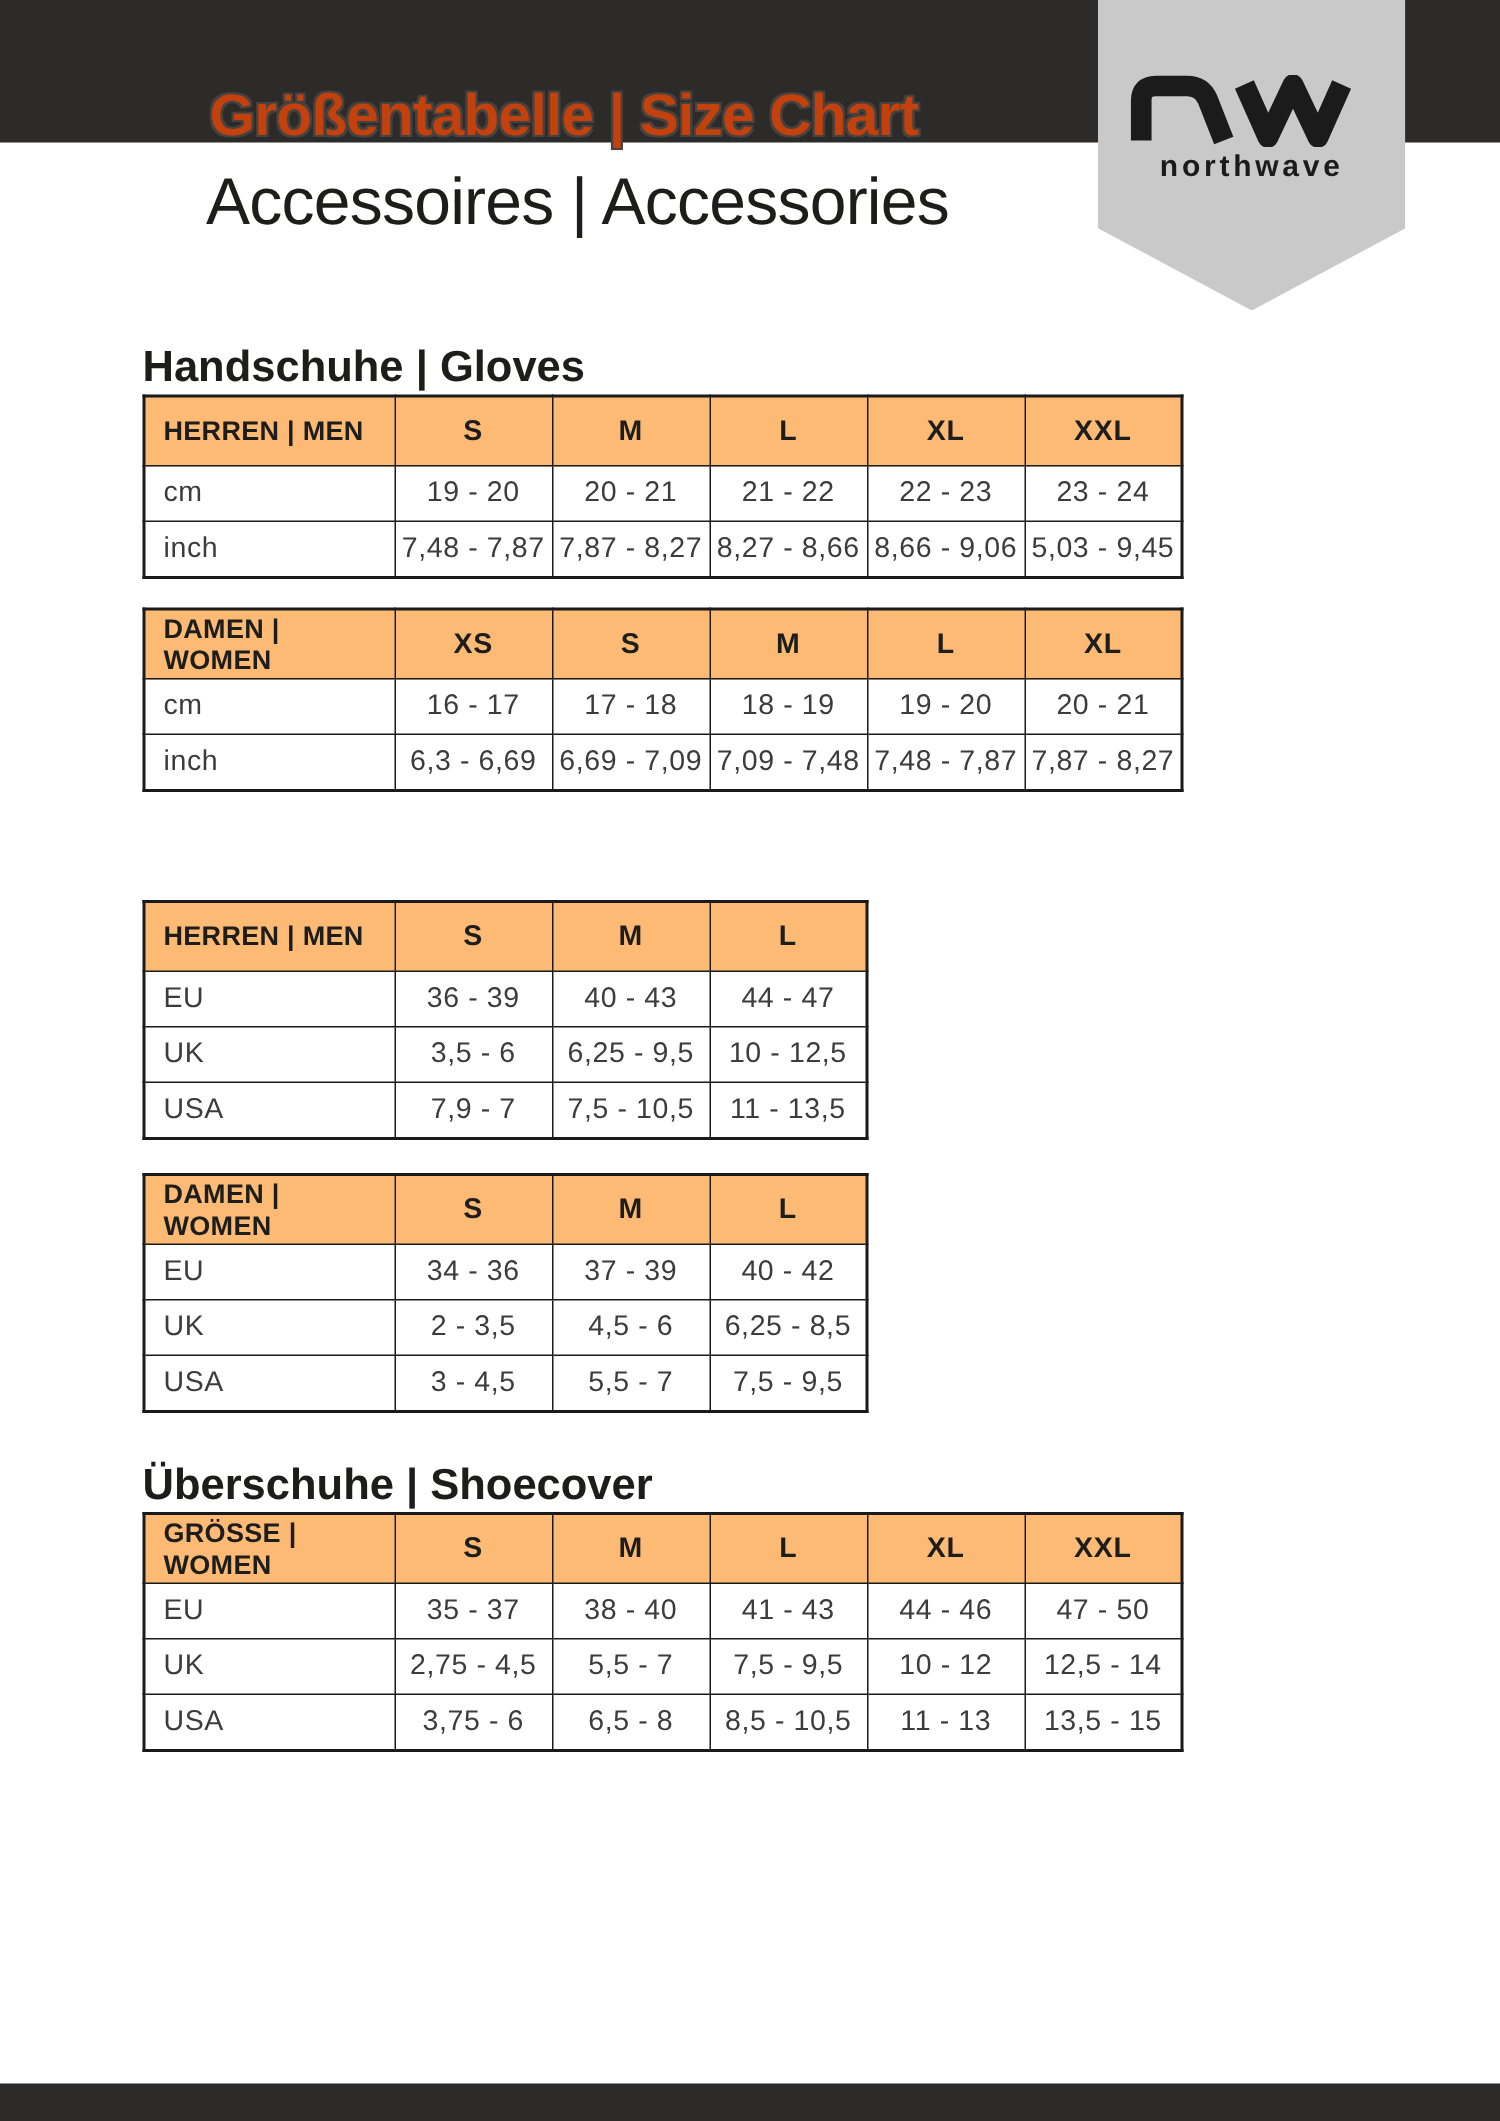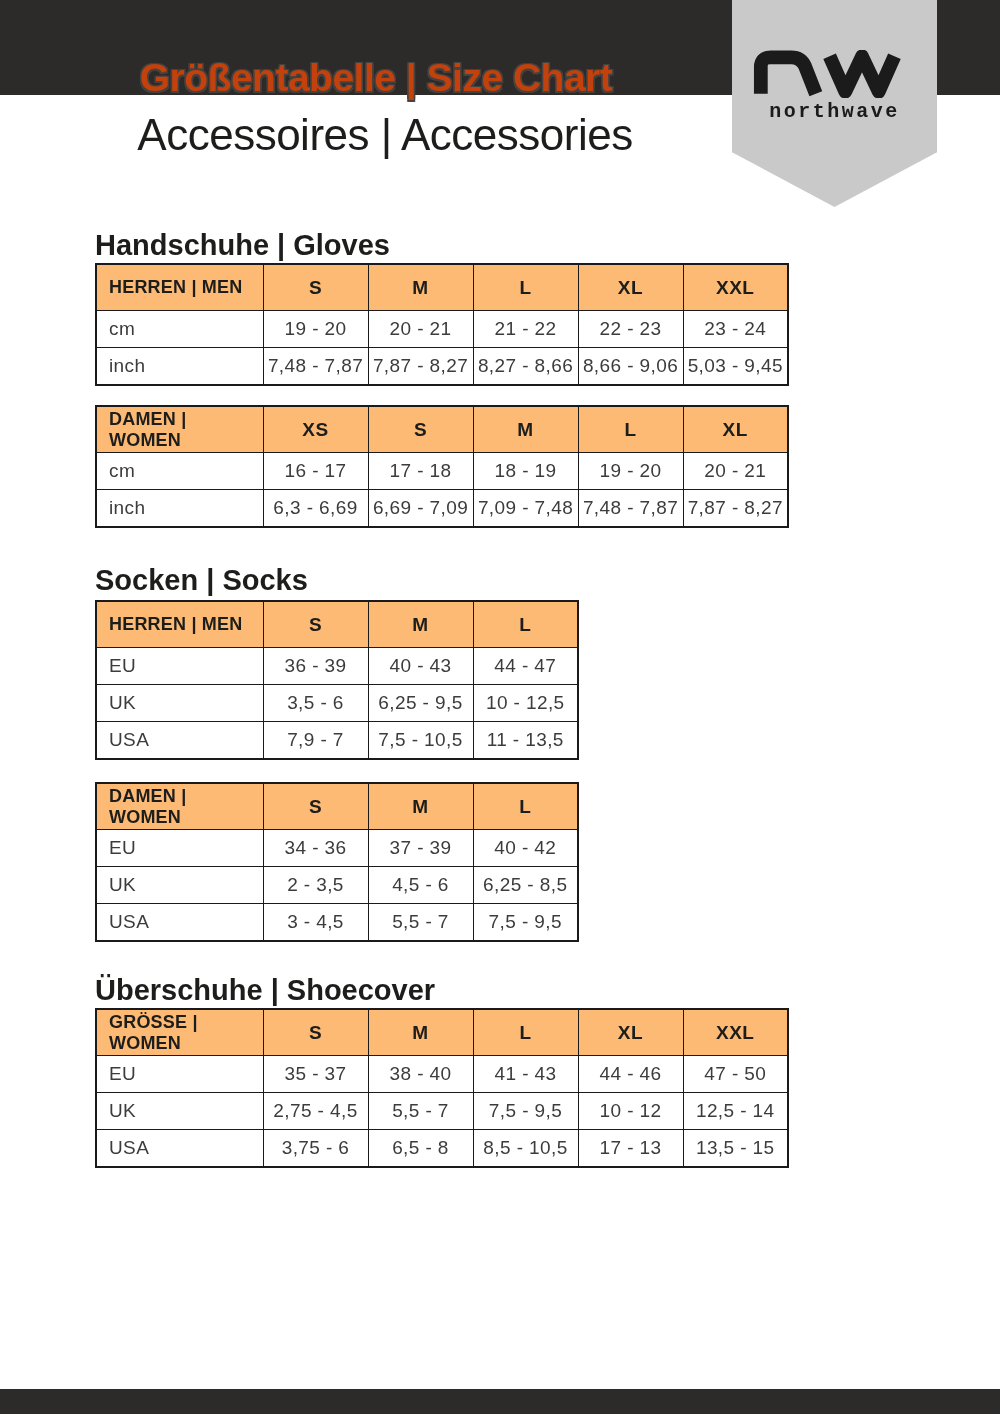--- a/index.html
+++ b/index.html
@@ -12,21 +12,21 @@
         font-size:39px;font-weight:bold;letter-spacing:-0.5px;line-height:39px;color:#c2410c;
         text-shadow:-1.5px -1.5px 0 #45423f, 1.5px -1.5px 0 #45423f,
                     -1.5px 1.5px 0 #45423f, 1.5px 1.5px 0 #45423f, 0 0 2px #45423f;
         white-space:nowrap;z-index:3;margin:0;}
   .page-subtitle{position:absolute;left:0;top:113px;width:770px;text-align:center;
         font-size:44px;font-weight:normal;letter-spacing:-0.5px;line-height:44px;color:#1d1d1b;
         white-space:nowrap;margin:0;}
 
   
   .pennant{position:absolute;left:732px;top:0;width:205px;height:207px;background:#c9c9c9;
-        clip-path:polygon(0 0,100% 0,100% 73.5%,50% 100%,0 73.5%);z-index:2;font-family:Liberation Mono, monospace;}
+        clip-path:polygon(0 0,100% 0,100% 73.5%,50% 100%,0 73.5%);z-index:2;}
   .pennant svg{position:absolute;left:19px;top:50px;}
   .wordmark{position:absolute;left:0;top:100px;width:100%;text-align:center;
         font-size:20px;font-weight:bold;letter-spacing:2.5px;color:#1b1b1b;white-space:nowrap;}
 
   
   .sec-heading{position:absolute;left:95px;margin:0;font-size:29px;font-weight:bold;
         line-height:29px;color:#1d1d1b;white-space:nowrap;}
   #h-gloves{top:231px;}
   #h-socks{top:566px;}
   #h-shoecover{top:976px;}
@@ -139,21 +139,20 @@
           <td class="rowlabel">inch</td>
           <td class="val">6,3 - 6,69</td>
           <td class="val">6,69 - 7,09</td>
           <td class="val">7,09 - 7,48</td>
           <td class="val">7,48 - 7,87</td>
           <td class="val">7,87 - 8,27</td>
         </tr>
       </tbody>
     </table>
 
-  <h3 class="sec-heading" id="h-socks">Socken | Socks</h3>
   <table class="size-table" id="t-socks-men">
       <colgroup>
         <col style="width: 167px;">
         <col style="width: 105px;">
         <col style="width: 105px;">
         <col style="width: 105px;">
       </colgroup>
       <thead>
         <tr>
           <th class="rowhead">HERREN | MEN</th>
@@ -255,21 +254,21 @@
           <td class="val">5,5 - 7</td>
           <td class="val">7,5 - 9,5</td>
           <td class="val">10 - 12</td>
           <td class="val">12,5 - 14</td>
         </tr>
         <tr>
           <td class="rowlabel">USA</td>
           <td class="val">3,75 - 6</td>
           <td class="val">6,5 - 8</td>
           <td class="val">8,5 - 10,5</td>
-          <td class="val">17 - 13</td>
+          <td class="val">11 - 13</td>
           <td class="val">13,5 - 15</td>
         </tr>
       </tbody>
     </table>
 
   <div class="bottombar"></div>
 
 </div>
 
 </body></html>

